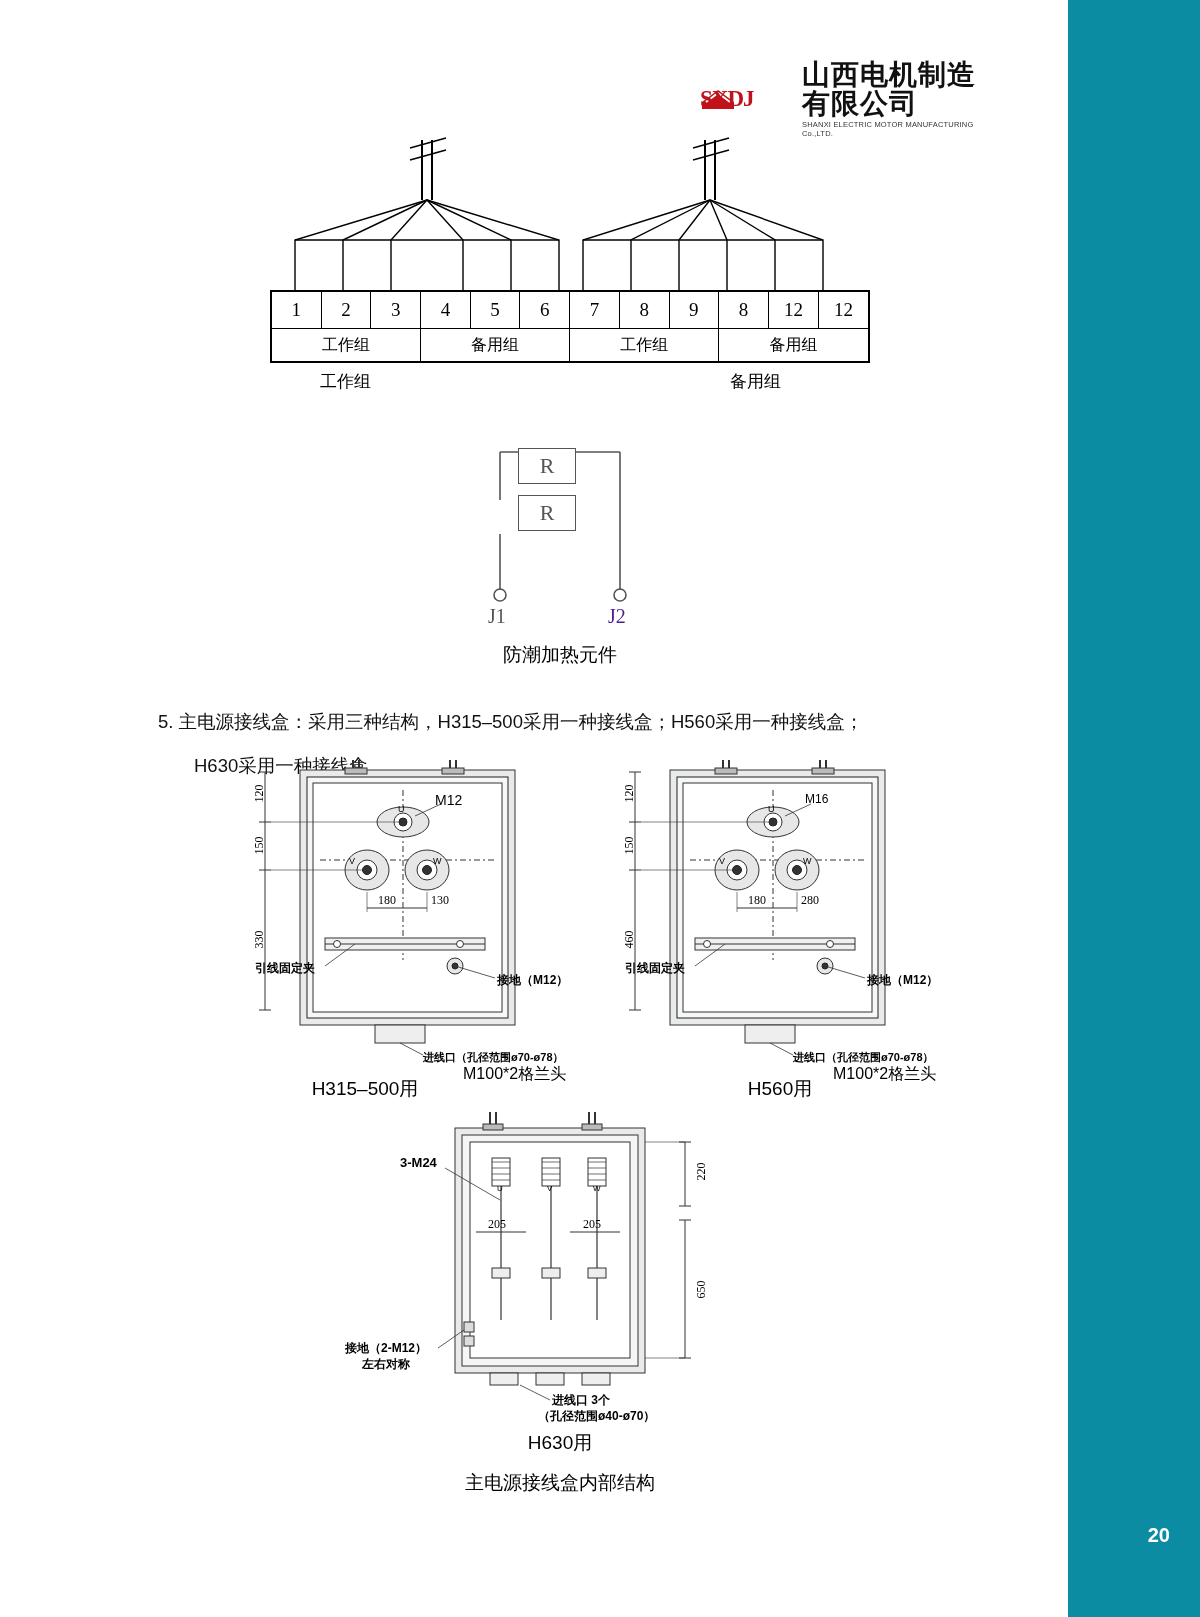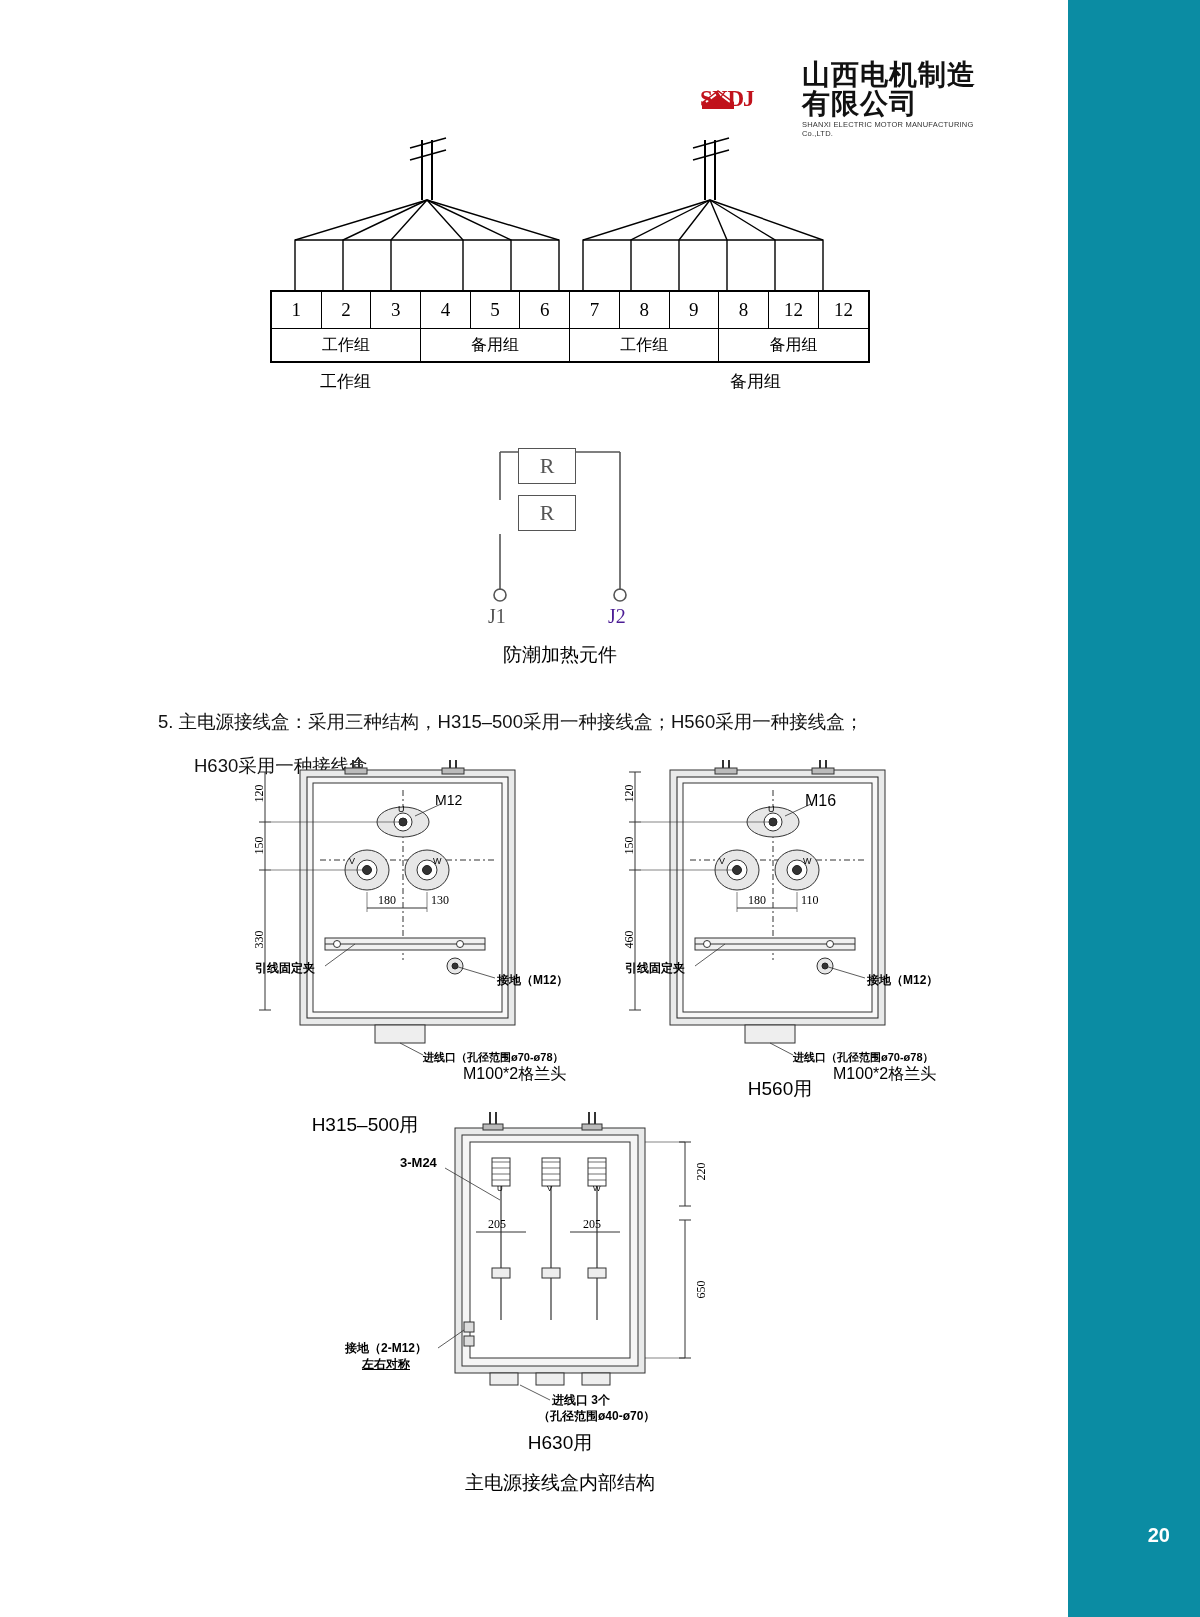--- a/index.html
+++ b/index.html
@@ -258,21 +258,21 @@
     <div class="dim" style="position:absolute; left:186px; top:133px;">130</div>
     <div class="anno" style="position:absolute; left:190px; top:32px; font-size:14px;">M12</div>
     <div class="anno" style="position:absolute; left:153px; top:44px; font-size:9px;">U</div>
     <div class="anno" style="position:absolute; left:104px; top:96px; font-size:9px;">V</div>
     <div class="anno" style="position:absolute; left:188px; top:96px; font-size:9px;">W</div>
     <div class="anno-cn" style="position:absolute; left:10px; top:200px; font-weight:bold;">引线固定夹</div>
     <div class="anno-cn" style="position:absolute; left:252px; top:212px; font-weight:bold;">接地（M12）</div>
     <div class="anno-cn" style="position:absolute; left:178px; top:290px; font-weight:bold; font-size:11px;">进线口（孔径范围ø70-ø78）</div>
     <div class="anno" style="position:absolute; left:218px; top:304px;">M100*2格兰头</div>
   </div>
-  <div class="fig-cap" style="left:265px; top:1112px; width:200px;">H315–500用</div>
+  <div class="fig-cap" style="left:265px; top:1076px; width:200px;">H315–500用</div>
 
   <div class="fig" style="left:615px; top:760px; width:330px; height:320px;">
     <svg width="330" height="320" viewBox="0 0 330 320">
       <g stroke="#222" fill="none" stroke-width="1">
         <rect x="55" y="10" width="215" height="255" fill="#e9eaea" stroke="#333"></rect>
         <rect x="62" y="17" width="201" height="241" fill="#f7f7f7"></rect>
         <rect x="68" y="23" width="189" height="229" fill="#ffffff" stroke="#333"></rect>
         <line x1="108" y1="0" x2="108" y2="12" stroke="#333" stroke-width="2"></line>
         <line x1="114" y1="0" x2="114" y2="12" stroke="#333" stroke-width="2"></line>
         <line x1="205" y1="0" x2="205" y2="12" stroke="#333" stroke-width="2"></line>
@@ -312,22 +312,22 @@
         <line x1="170" y1="56" x2="196" y2="44" stroke="#333" stroke-width="0.8"></line>
         <line x1="210" y1="206" x2="250" y2="218" stroke="#333" stroke-width="0.8"></line>
         <line x1="110" y1="184" x2="80" y2="206" stroke="#333" stroke-width="0.8"></line>
         <line x1="155" y1="283" x2="178" y2="295" stroke="#333" stroke-width="0.8"></line>
       </g>
     </svg>
     <div class="dim" style="position:absolute; left:5px; top:26px; transform:rotate(-90deg);">120</div>
     <div class="dim" style="position:absolute; left:5px; top:78px; transform:rotate(-90deg);">150</div>
     <div class="dim" style="position:absolute; left:5px; top:172px; transform:rotate(-90deg);">460</div>
     <div class="dim" style="position:absolute; left:133px; top:133px;">180</div>
-    <div class="dim" style="position:absolute; left:186px; top:133px;">110</div>
-    <div class="anno" style="position:absolute; left:190px; top:32px; font-size:16px;">M16</div>
+    <div class="dim" style="position:absolute; left:186px; top:133px;">280</div>
+    <div class="anno" style="position:absolute; left:190px; top:32px; font-size:12px;">M16</div>
     <div class="anno" style="position:absolute; left:153px; top:44px; font-size:9px;">U</div>
     <div class="anno" style="position:absolute; left:104px; top:96px; font-size:9px;">V</div>
     <div class="anno" style="position:absolute; left:188px; top:96px; font-size:9px;">W</div>
     <div class="anno-cn" style="position:absolute; left:10px; top:200px; font-weight:bold;">引线固定夹</div>
     <div class="anno-cn" style="position:absolute; left:252px; top:212px; font-weight:bold;">接地（M12）</div>
     <div class="anno-cn" style="position:absolute; left:178px; top:290px; font-weight:bold; font-size:11px;">进线口（孔径范围ø70-ø78）</div>
     <div class="anno" style="position:absolute; left:218px; top:304px;">M100*2格兰头</div>
   </div>
   <div class="fig-cap" style="left:680px; top:1076px; width:200px;">H560用</div>
 
@@ -388,21 +388,21 @@
     </svg>
     <div class="anno" style="position:absolute; left:60px; top:45px; font-weight:bold; font-size:13px;">3-M24</div>
     <div class="dim" style="position:absolute; left:352px; top:54px; transform:rotate(-90deg);">220</div>
     <div class="dim" style="position:absolute; left:352px; top:172px; transform:rotate(-90deg);">650</div>
     <div class="dim" style="position:absolute; left:148px; top:107px;">205</div>
     <div class="dim" style="position:absolute; left:243px; top:107px;">205</div>
     <div class="anno" style="position:absolute; left:157px; top:74px; font-size:8px;">U</div>
     <div class="anno" style="position:absolute; left:207px; top:74px; font-size:8px;">V</div>
     <div class="anno" style="position:absolute; left:253px; top:74px; font-size:8px;">W</div>
     <div class="anno-cn" style="position:absolute; left:5px; top:230px; font-weight:bold;">接地（2-M12）</div>
-    <div class="anno-cn" style="position:absolute; left:22px; top:246px; font-weight:bold;text-decoration:underline;">左右对称</div>
+    <div class="anno-cn" style="position:absolute; left:22px; top:246px; font-weight:bold;">左右对称</div>
     <div class="anno-cn" style="position:absolute; left:212px; top:282px; font-weight:bold;">进线口 3个</div>
     <div class="anno-cn" style="position:absolute; left:198px; top:298px; font-weight:bold;">（孔径范围ø40-ø70）</div>
   </div>
 
   <div class="fig-cap" style="left:440px; top:1430px; width:240px;">H630用</div>
   <div class="fig-cap" style="left:400px; top:1470px; width:320px;">主电源接线盒内部结构</div>
 
 </div>
 
 </body></html>

